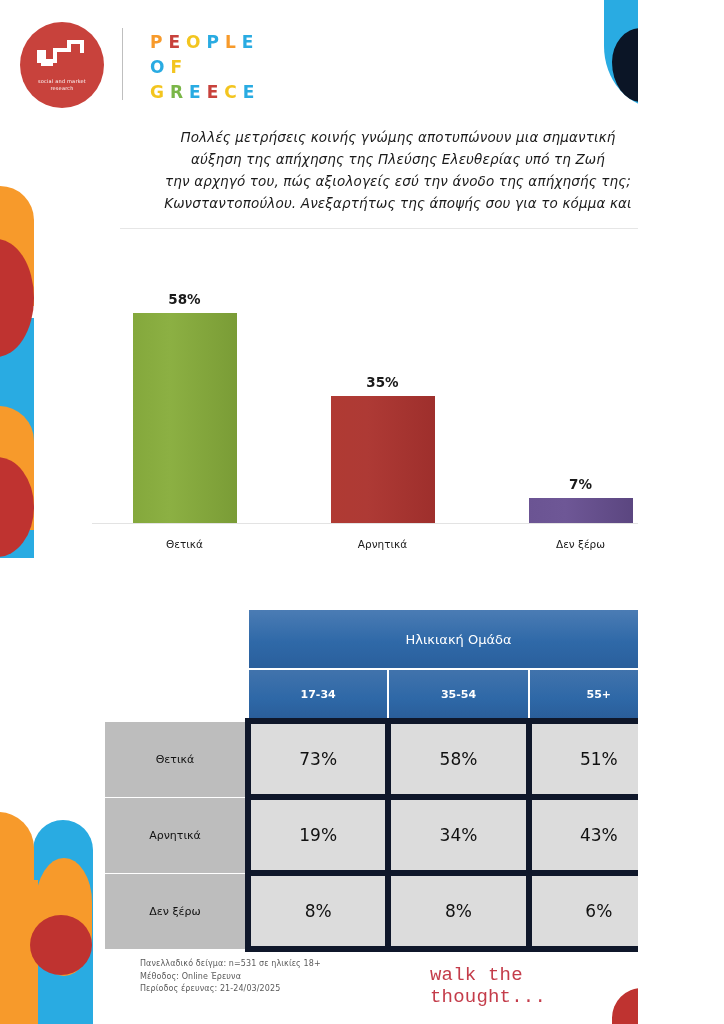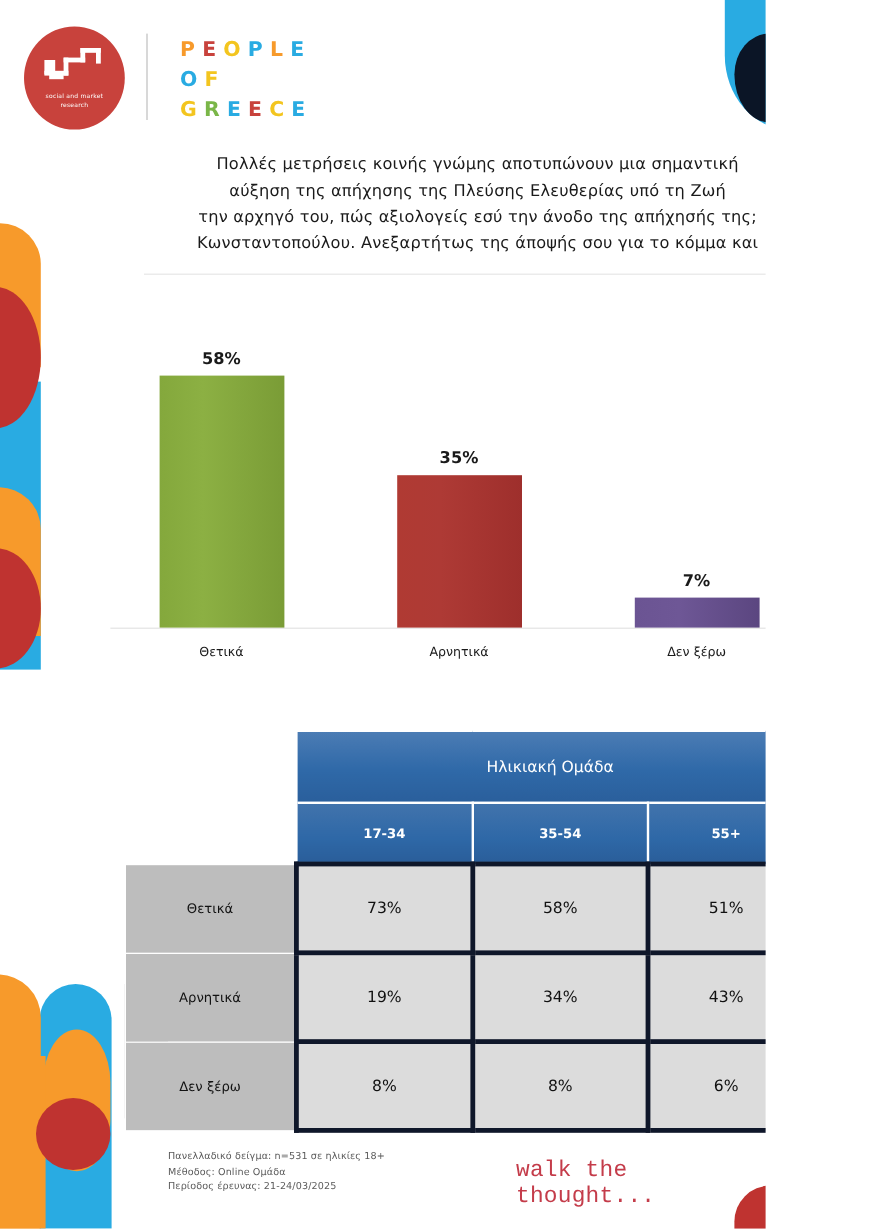--- a/index.html
+++ b/index.html
@@ -151,20 +151,21 @@
     letter-spacing: 6px;
     line-height: 25px;
   }
   .lt { display: inline-block; }
 
   
   #title-block {
     position: absolute; left: 118px; top: 126px;
     width: 560px;
     text-align: center;
+    font-style: italic;
   }
   #title-block .line {
     font-size: 13.5px;
     color: #1a1a1a;
     line-height: 22px;
     letter-spacing: .15px;
   }
   #title-rule {
     position: absolute; left: 120px; top: 228px;
     width: 558px; height: 1px;
@@ -263,24 +264,24 @@
     background: #bdbdbd;
     color: #111111;
     font-size: 11px;
     text-align: center;
     height: 70px;
     border: 1px solid #ffffff;
   }
   .cell {
     background: #dcdcdc;
     color: #111111;
-    font-size: 13px;
+    font-size: 17px;
     text-align: center;
     height: 70px;
-    border: 4px solid #0f172a;
+    border: 6px solid #0f172a;
   }
 
   
   #footer-notes {
     position: absolute;
     left: 140px; top: 958px;
     font-size: 8px;
     color: #5a5a5a;
     line-height: 12.5px;
     letter-spacing: .1px;
@@ -408,19 +409,19 @@
       <td class="rowhead">Δεν ξέρω</td>
       <td class="cell">8%</td>
       <td class="cell">8%</td>
       <td class="cell">6%</td>
     </tr>
   </tbody>
     </table>
 
   <div id="footer-notes">
     <div>Πανελλαδικό δείγμα: n=531 σε ηλικίες 18+</div>
-    <div>Μέθοδος: Online Ομάδα</div>
+    <div>Μέθοδος: Online Έρευνα</div>
     <div>Περίοδος έρευνας: 21-24/03/2025</div>
   </div>
 
   <div id="tagline">walk the thought...</div>
 
 </div>
 
 </body></html>

